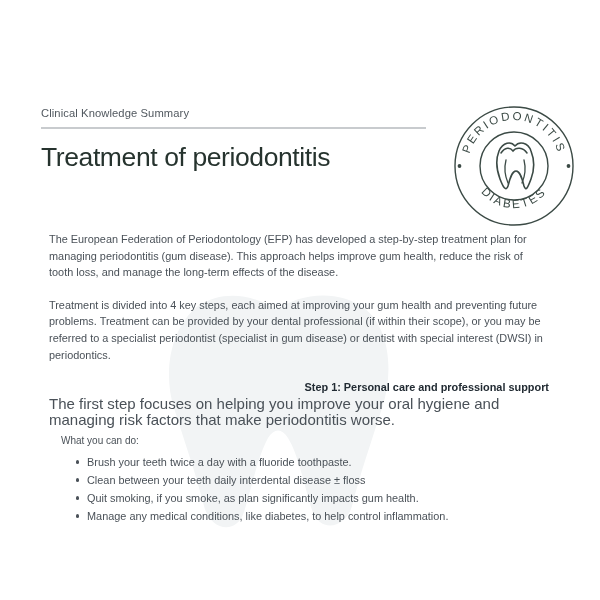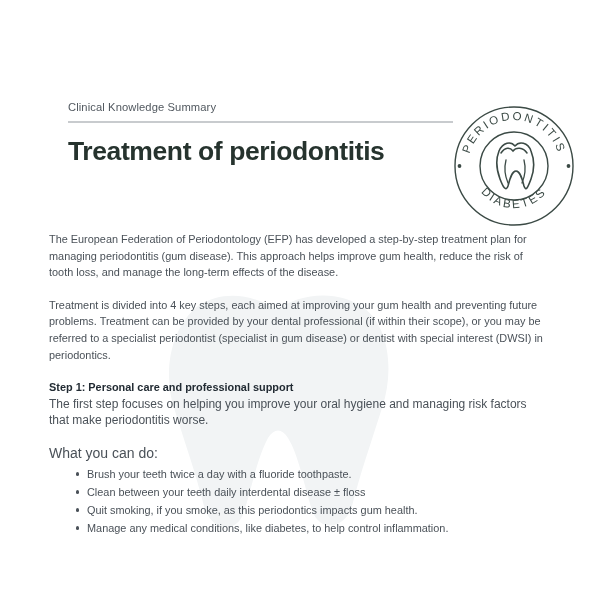--- a/index.html
+++ b/index.html
@@ -30,43 +30,42 @@
     height: 250px;
     opacity: 1;
     pointer-events: none;
     z-index: 0;
   }
 
   
   .header {
     position: absolute;
     left: 41px;
-    top: 100px;
+    top: 106px;
     width: 390px;
     z-index: 2;
-    margin-left: 27px;
   }
   .kicker {
     font-size: 11.2px;
     line-height: 14px;
     color: #51585f;
     letter-spacing: 0.1px;
     margin: 0 0 7px 0;
     font-weight: 400;
   }
   .rule {
     width: 385px;
     height: 2px;
     background: #c8cbce;
     margin: 0 0 12px 0;
   }
   .page-title {
     font-size: 26.5px;
     line-height: 32px;
-    font-weight: bold;
+    font-weight: normal;
     color: #26332e;
     margin: 0;
     letter-spacing: -0.4px;
   }
 
   
   .stamp {
     position: absolute;
     left: 452px;
     top: 104px;
@@ -91,34 +90,35 @@
     max-width: 494px;
   }
   .para:last-child { margin-bottom: 0; }
 
   .step-heading {
     font-size: 10.9px;
     line-height: 16.6px;
     font-weight: bold;
     color: #222b33;
     margin: 0;
+    text-align: right;
   }
   .step-body {
-    font-size: 12px;
-    line-height: 16.6px;
-    color: #4a5158;
-    margin: 0 0 16px 0;
+    font-size: 15px;
+    line-height: 16.6px;
+    color: #4a5158;
+    margin: 0 0 4px 0;
     max-width: 494px;
   }
 
   .list-intro {
-    font-size: 14px;
-    line-height: 16.6px;
-    color: #4a5158;
-    margin: 0 0 2px 0;
+    font-size: 10px;
+    line-height: 16.6px;
+    color: #4a5158;
+    margin: 0 0 2px 12px;
   }
   ul.bullets {
     margin: 4px;
     padding: 0 0 0 23px;
     list-style: none;
   }
   ul.bullets li {
     font-size: 10.9px;
     line-height: 16.6px;
     color: #4a5158;
@@ -215,19 +215,19 @@
     <p class="para">Treatment is divided into 4 key steps, each aimed at improving your gum health and preventing future problems. Treatment can be provided by your dental professional (if within their scope), or you may be referred to a specialist periodontist (specialist in gum disease) or dentist with special interest (DWSI) in periodontics.</p>
 
     <p class="step-heading">Step 1: Personal care and professional support</p>
     <p class="step-body">The first step focuses on helping you improve your oral hygiene and managing risk factors that make periodontitis worse.</p>
 
     <p class="list-intro">What you can do:</p>
 
     <ul class="bullets">
       <li>Brush your teeth twice a day with a fluoride toothpaste.</li>
       <li>Clean between your teeth daily interdental disease ± floss</li>
-      <li>Quit smoking, if you smoke, as this periodontics impacts gum health.</li>
+      <li>Quit smoking, if you smoke, as plan significantly impacts gum health.</li>
       <li>Manage any medical conditions, like diabetes, to help control inflammation.</li>
     </ul>
 
   </div>
 
 </div>
 
 </body></html>

